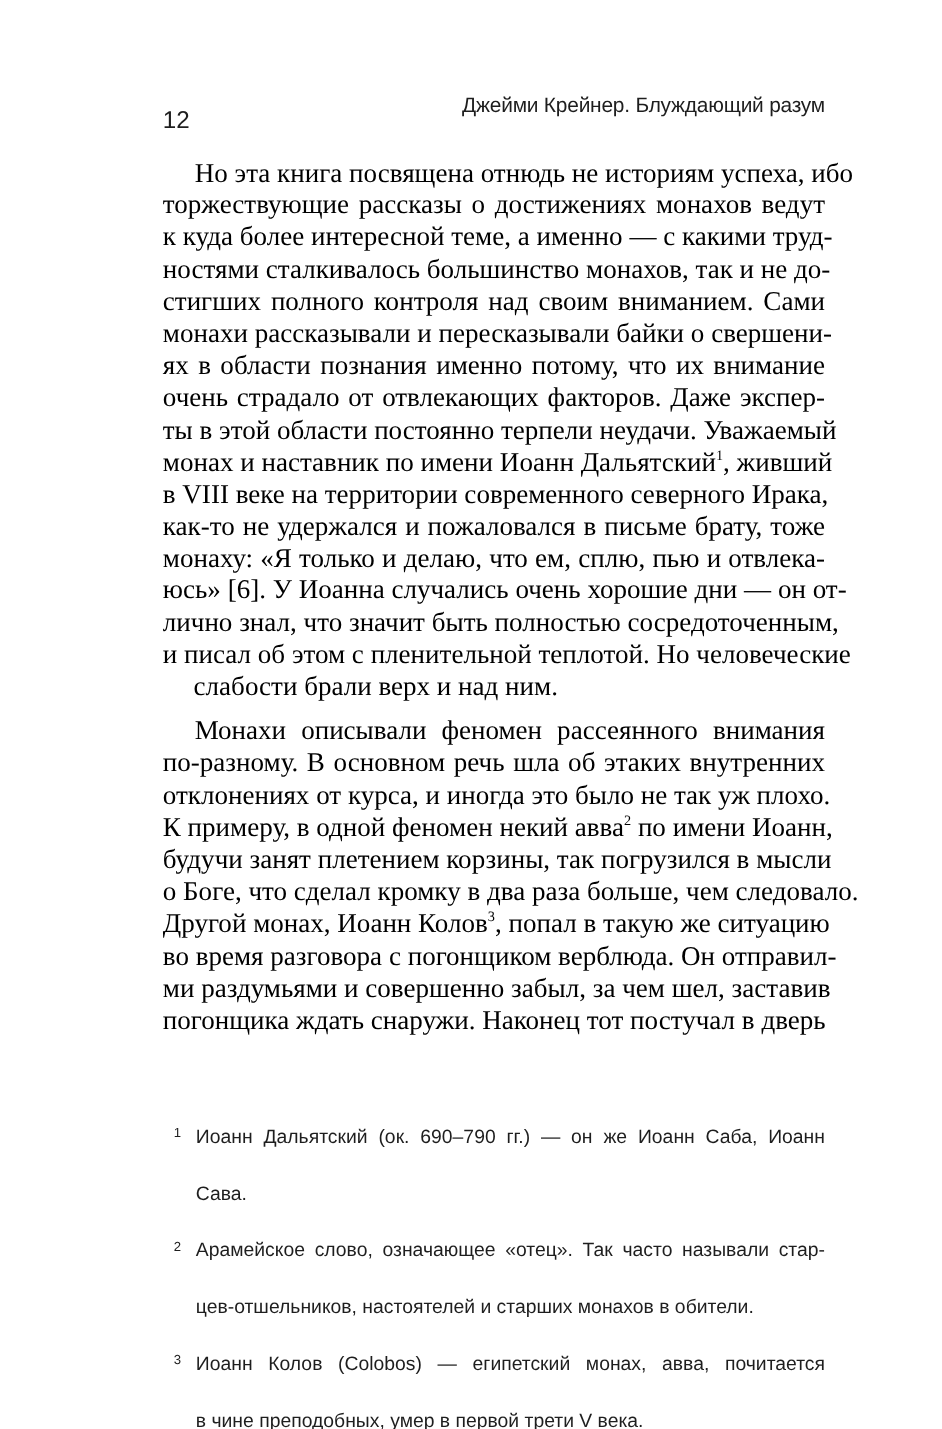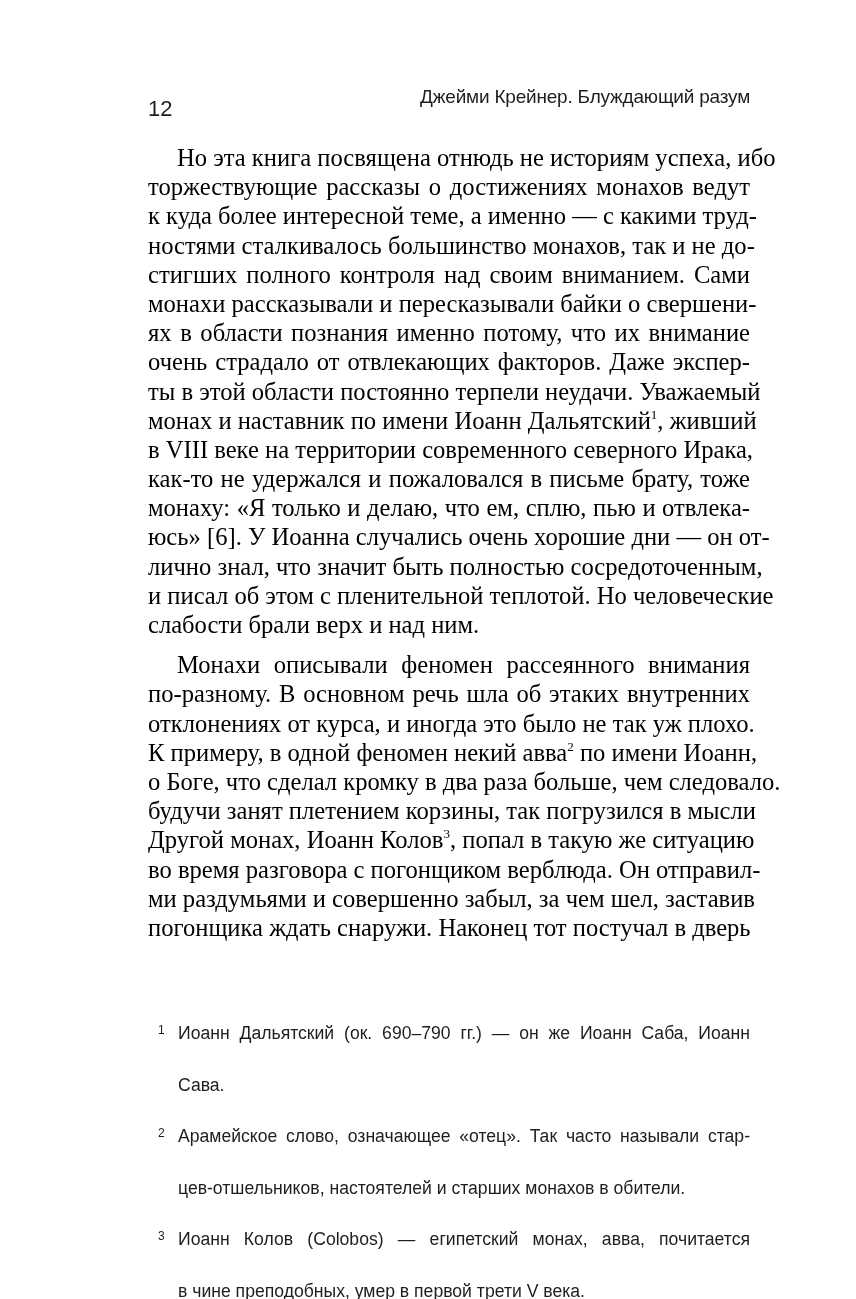--- a/index.html
+++ b/index.html
@@ -61,20 +61,21 @@
     white-space: nowrap;
     text-align: justify;
     text-align-last: justify;
     overflow: visible;
   }
   .line.indent {
     padding-left: 29px;
   }
   .line.last {
     text-align-last: left;
+    margin-left: 28px;
   }
   .para2 {
     margin-top: 11px;
   }
   sup.fn-ref {
     font-size: 13px;
     line-height: 0;
     vertical-align: 10px;
   }
   .footnotes {
@@ -139,22 +140,22 @@
       <span class="line">лично знал, что значит быть полностью сосредоточенным,</span>
       <span class="line">и писал об этом с пленительной теплотой. Но человеческие</span>
       <span class="line last">слабости брали верх и над ним.</span>
     </div>
 
     <div class="para2">
       <span class="line indent">Монахи описывали феномен рассеянного внимания</span>
       <span class="line">по-разному. В основном речь шла об этаких внутренних</span>
       <span class="line">отклонениях от курса, и иногда это было не так уж плохо.</span>
       <span class="line"><span>К примеру, в одной феномен некий авва</span><sup class="fn-ref">2</sup><span> по имени Иоанн,</span></span>
+      <span class="line">будучи занят плетением корзины, так погрузился в мысли</span>
       <span class="line">о Боге, что сделал кромку в два раза больше, чем следовало.</span>
-      <span class="line">будучи занят плетением корзины, так погрузился в мысли</span>
       <span class="line"><span>Другой монах, Иоанн Колов</span><sup class="fn-ref">3</sup><span>, попал в такую же ситуацию</span></span>
       <span class="line">во время разговора с погонщиком верблюда. Он отправил-</span>
       <span class="line">ми раздумьями и совершенно забыл, за чем шел, заставив</span>
       <span class="line">погонщика ждать снаружи. Наконец тот постучал в дверь</span>
     </div>
   </div>
 
   <div class="footnotes">
     <div class="footnote">
       <span class="fn-mark">1</span>

